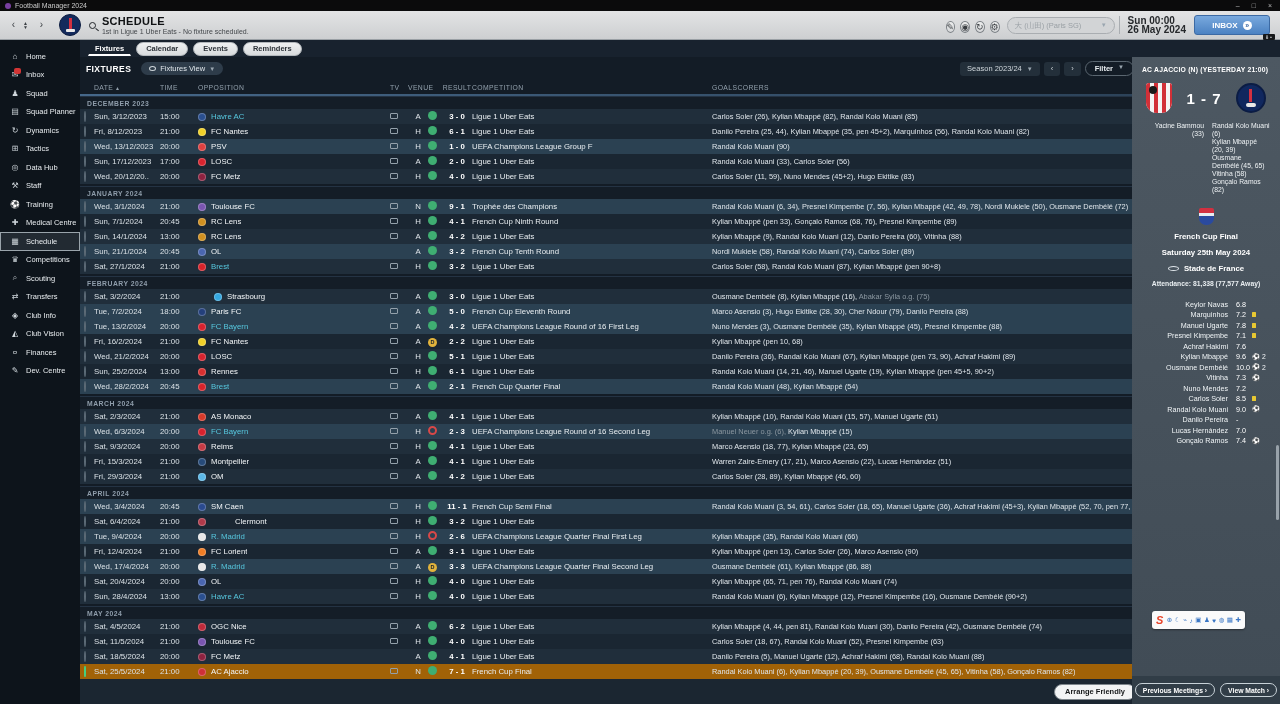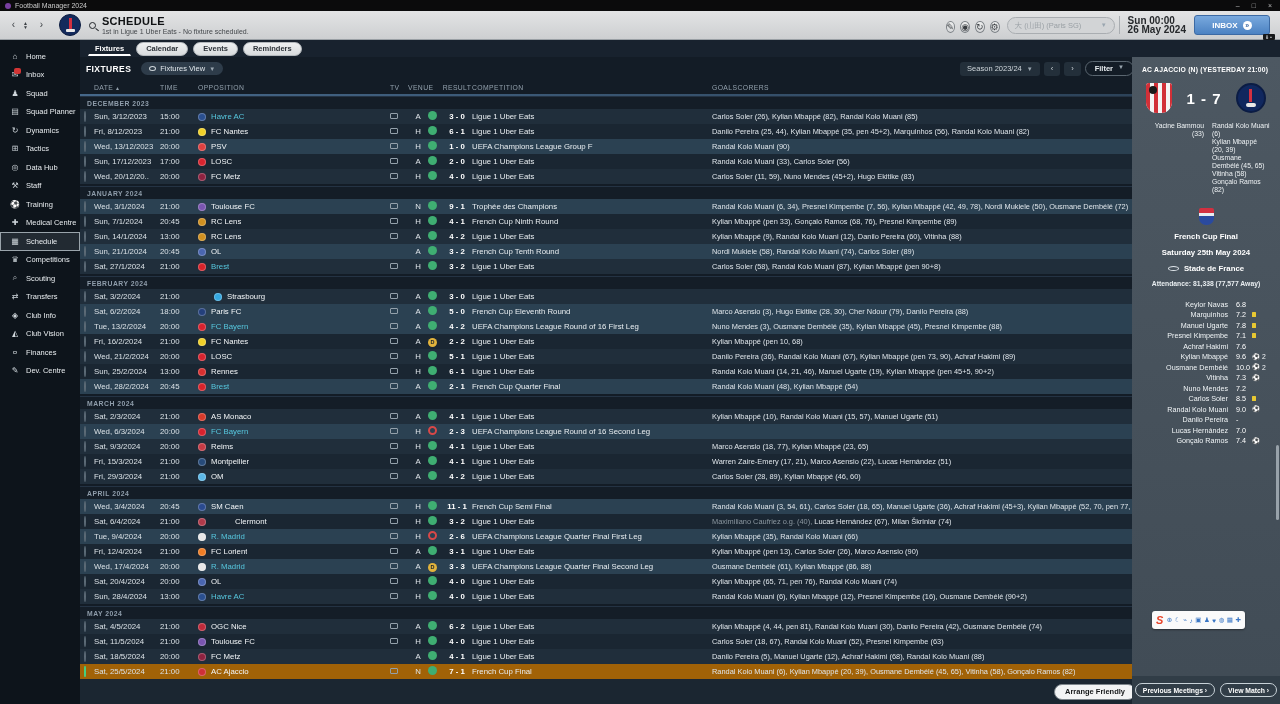--- a/index.html
+++ b/index.html
@@ -473,24 +473,25 @@
           <span class="c2 ctime">21:00</span>
           <span class="c3" style="display: flex; align-items: center; padding-left: 16px;">
             <span class="teamdot" style="background: rgb(53, 168, 224);"></span>
             <span class="tname">Strasbourg</span>
           </span>
           <span class="c4"><span class="tvic"></span></span>
           <span class="c5">A</span>
           <span class="c6"><span class="res W"></span></span>
           <span class="c7 cscore">3 - 0</span>
           <span class="c8 ccomp">Ligue 1 Uber Eats</span>
+          <span class="c9 cgoals"><span>Ousmane Dembélé (8), Kylian Mbappé (16), </span><span class="dim">Abakar Sylla o.g. (75)</span></span>
         </div>
         <div class="row even hl">
           <span class="c0"><span class="exp"></span></span>
-          <span class="c1 cdate">Sat, 6/2/2024</span>
+          <span class="c1 cdate">Tue, 7/2/2024</span>
           <span class="c2 ctime">18:00</span>
           <span class="c3" style="display: flex; align-items: center;">
             <span class="teamdot" style="background: rgb(36, 64, 124);"></span>
             <span class="tname">Paris FC</span>
           </span>
           <span class="c4"><span class="tvic"></span></span>
           <span class="c5">A</span>
           <span class="c6"><span class="res W"></span></span>
           <span class="c7 cscore">5 - 0</span>
           <span class="c8 ccomp">French Cup Eleventh Round</span>
@@ -595,20 +596,21 @@
           <span class="c2 ctime">20:00</span>
           <span class="c3" style="display: flex; align-items: center;">
             <span class="teamdot" style="background: rgb(216, 34, 46);"></span>
             <span class="tname cy">FC Bayern</span>
           </span>
           <span class="c4"><span class="tvic"></span></span>
           <span class="c5">H</span>
           <span class="c6"><span class="res L"></span></span>
           <span class="c7 cscore">2 - 3</span>
           <span class="c8 ccomp">UEFA Champions League Round of 16  Second Leg</span>
+          <span class="c9 cgoals"><span class="dim">Manuel Neuer o.g. (6), </span><span>Kylian Mbappé (15)</span></span>
         </div>
         <div class="row odd">
           <span class="c0"><span class="exp"></span></span>
           <span class="c1 cdate">Sat, 9/3/2024</span>
           <span class="c2 ctime">20:00</span>
           <span class="c3" style="display: flex; align-items: center;">
             <span class="teamdot" style="background: rgb(196, 58, 68);"></span>
             <span class="tname">Reims</span>
           </span>
           <span class="c4"><span class="tvic"></span></span>
@@ -672,21 +674,20 @@
           <span class="c2 ctime">21:00</span>
           <span class="c3" style="display: flex; align-items: center; gap: 24px;">
             <span class="teamdot" style="background: rgb(176, 58, 74);"></span>
             <span class="tname">Clermont</span>
           </span>
           <span class="c4"><span class="tvic"></span></span>
           <span class="c5">H</span>
           <span class="c6"><span class="res W"></span></span>
           <span class="c7 cscore">3 - 2</span>
           <span class="c8 ccomp">Ligue 1 Uber Eats</span>
-          <span class="c9 cgoals"><span class="dim">Maximiliano Caufriez o.g. (40), </span><span>Lucas Hernández (67), Milan Škriniar (74)</span></span>
         </div>
         <div class="row odd hl">
           <span class="c0"><span class="exp"></span></span>
           <span class="c1 cdate">Tue, 9/4/2024</span>
           <span class="c2 ctime">20:00</span>
           <span class="c3" style="display: flex; align-items: center;">
             <span class="teamdot" style="background: rgb(232, 232, 232);"></span>
             <span class="tname cy">R. Madrid</span>
           </span>
           <span class="c4"><span class="tvic"></span></span>

